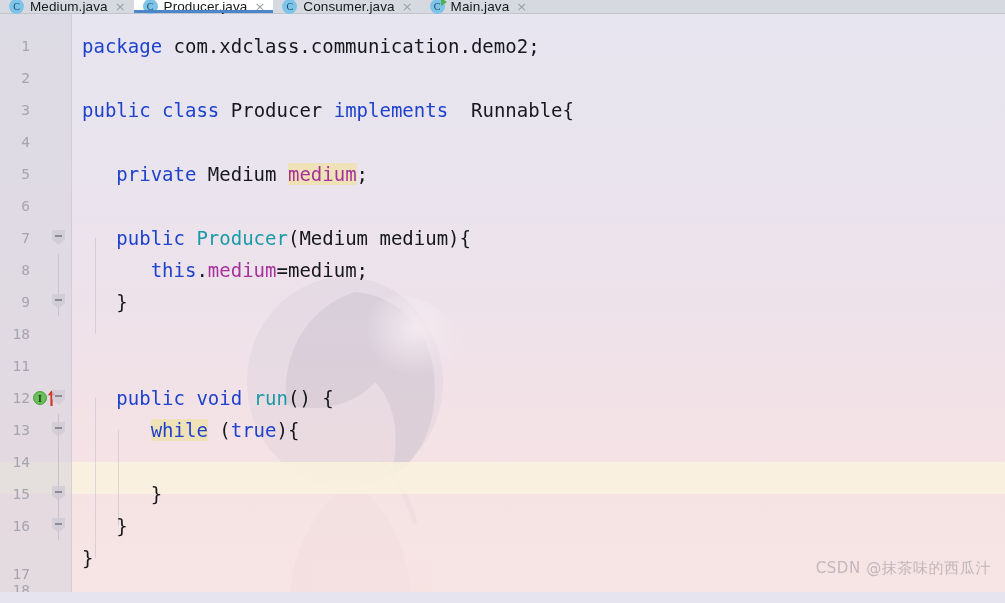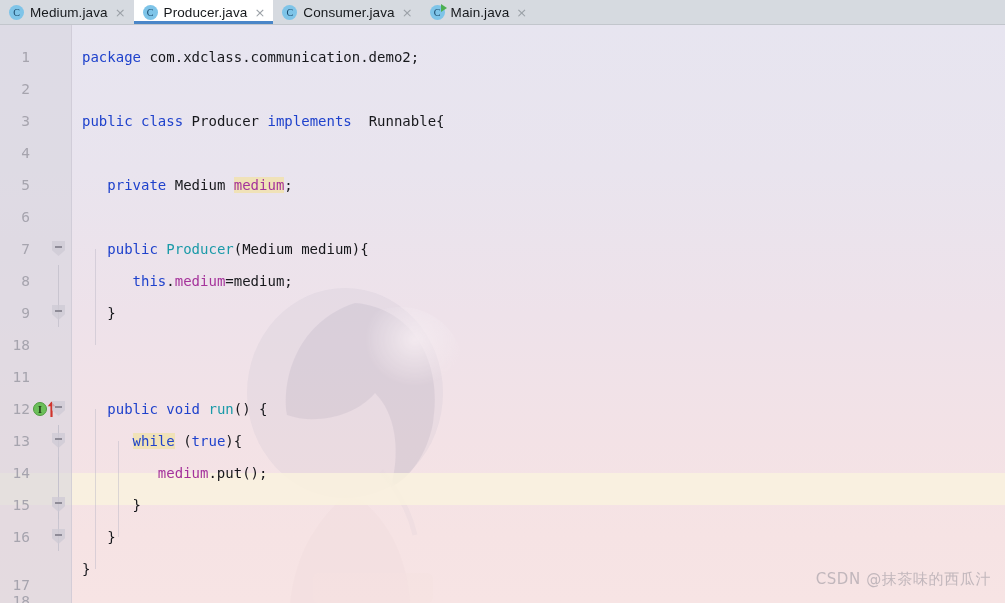--- a/index.html
+++ b/index.html
@@ -14,21 +14,21 @@
     width: 1005px; height: 603px;
     background: #e6e4ee;
     overflow: hidden;
   }
 
   
   #tabbar {
     position: relative;
     display: flex;
     align-items: stretch;
-    height: 25px;
+    height: 14px;
     background: #d6dae0;
     border-bottom: 1px solid #c2c6cc;
     z-index: 20;
   }
   .tab {
     display: flex;
     align-items: center;
     gap: 6px;
     padding: 0 8px 0 9px;
     position: relative;
@@ -196,21 +196,21 @@
     width: 1px;
     background: rgba(196,193,204,.85);
   }
 
   
   #code {
     position: absolute;
     left: 72px; top: 0; right: 0; bottom: 0;
     z-index: 6;
     font-family: "DejaVu Sans Mono", monospace;
-    font-size: 14px;
+    font-size: 19px;
     line-height: 32px;
     color: #17181c;
     white-space: pre;
   }
   .cline {
     position: absolute;
     left: 10px;
     height: 32px;
     white-space: pre;
   }
@@ -405,21 +405,20 @@
 
       <div class="cline" style="top:240px;">      <span class="kw">this</span>.<span class="field">medium</span>=medium;</div>
 
       <div class="cline" style="top:272px;">   }</div>
 
 
       <div class="cline" style="top:368px;">   <span class="kw">public</span> <span class="kw">void</span> <span class="fn">run</span>() {</div>
 
       <div class="cline" style="top:400px;">      <span class="kw hl">while</span> (<span class="kw">true</span>){</div>
 
-      <div class="cline" style="top:432px;">         <span class="field">medium</span>.put();</div>
 
       <div class="cline" style="top:464px;">      }</div>
 
       <div class="cline" style="top:496px;">   }</div>
 
       <div class="cline" style="top:528px;">}</div>
     </div>
 
     <div id="watermark">CSDN @抹茶味的西瓜汁</div>
   </div>

